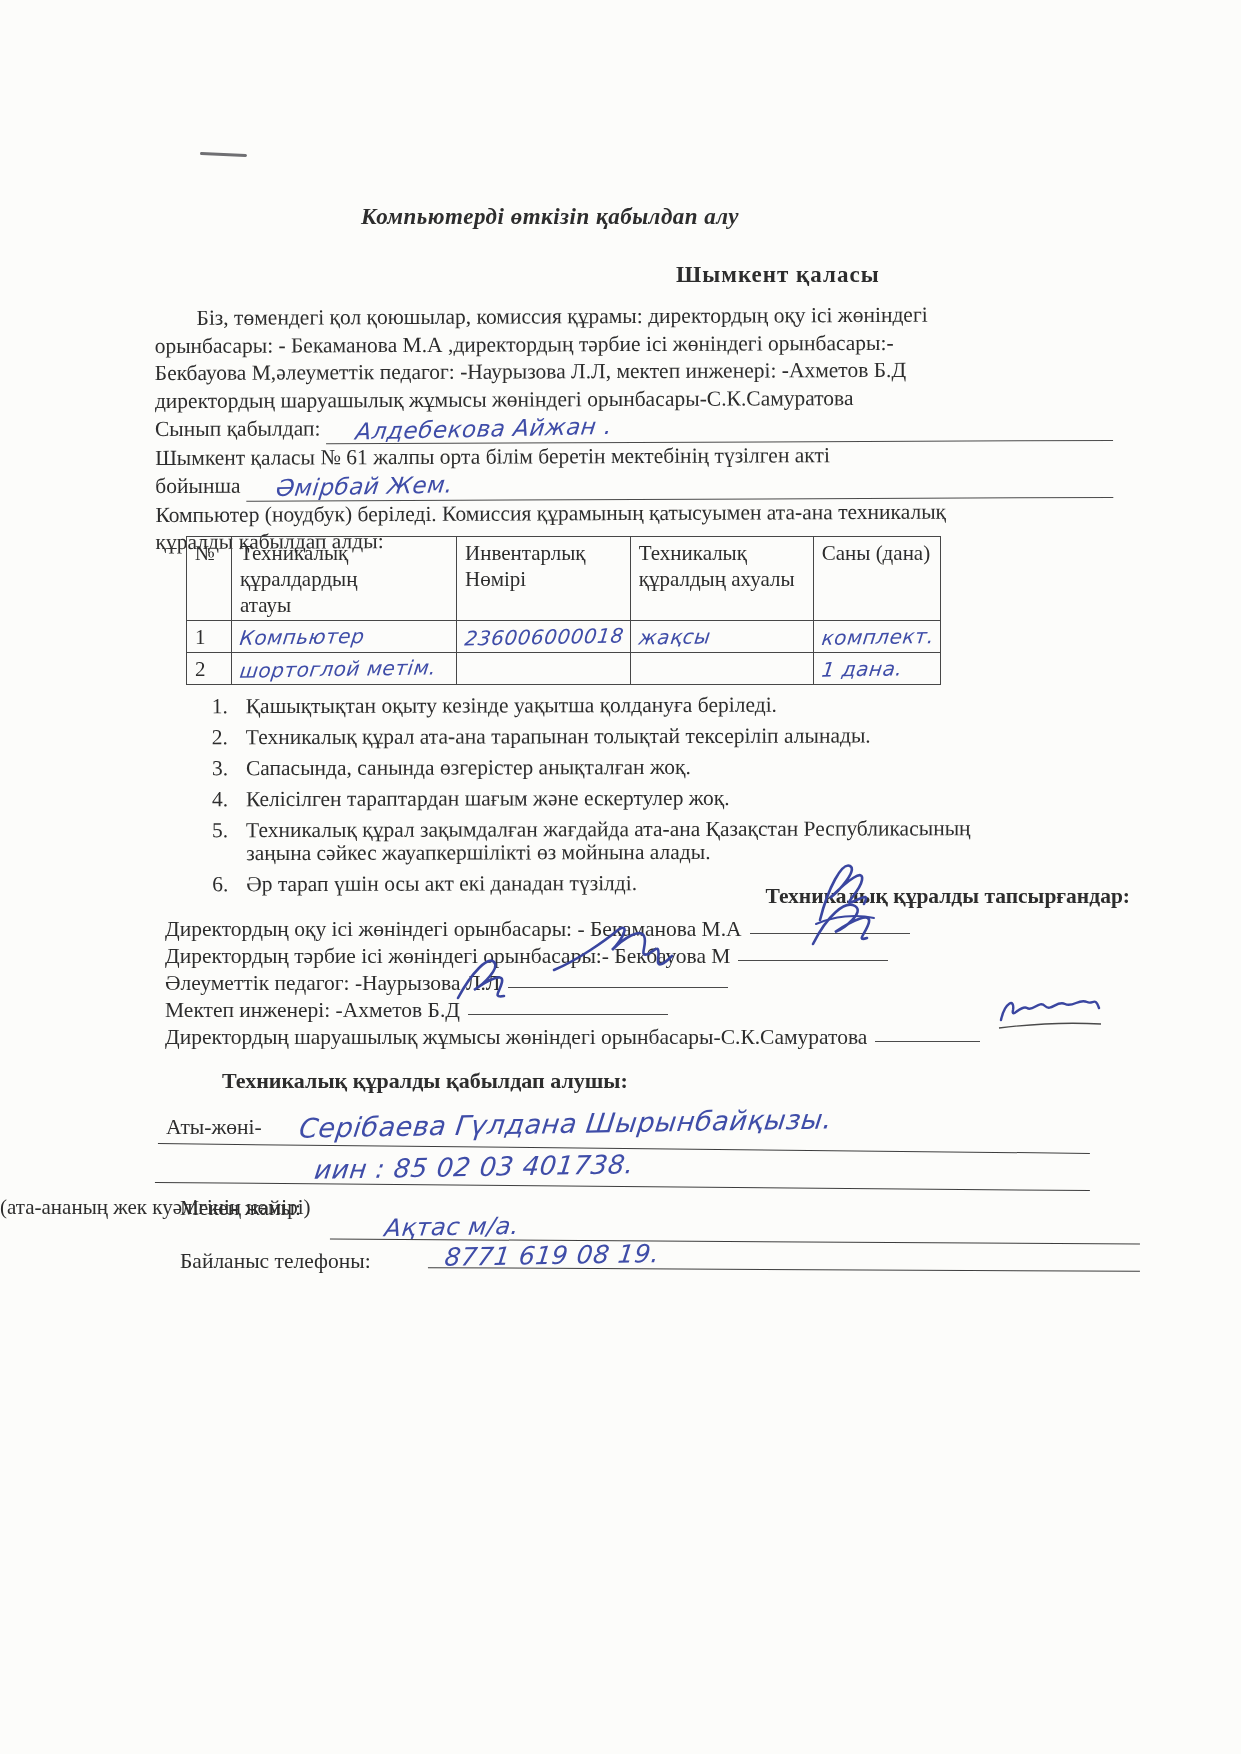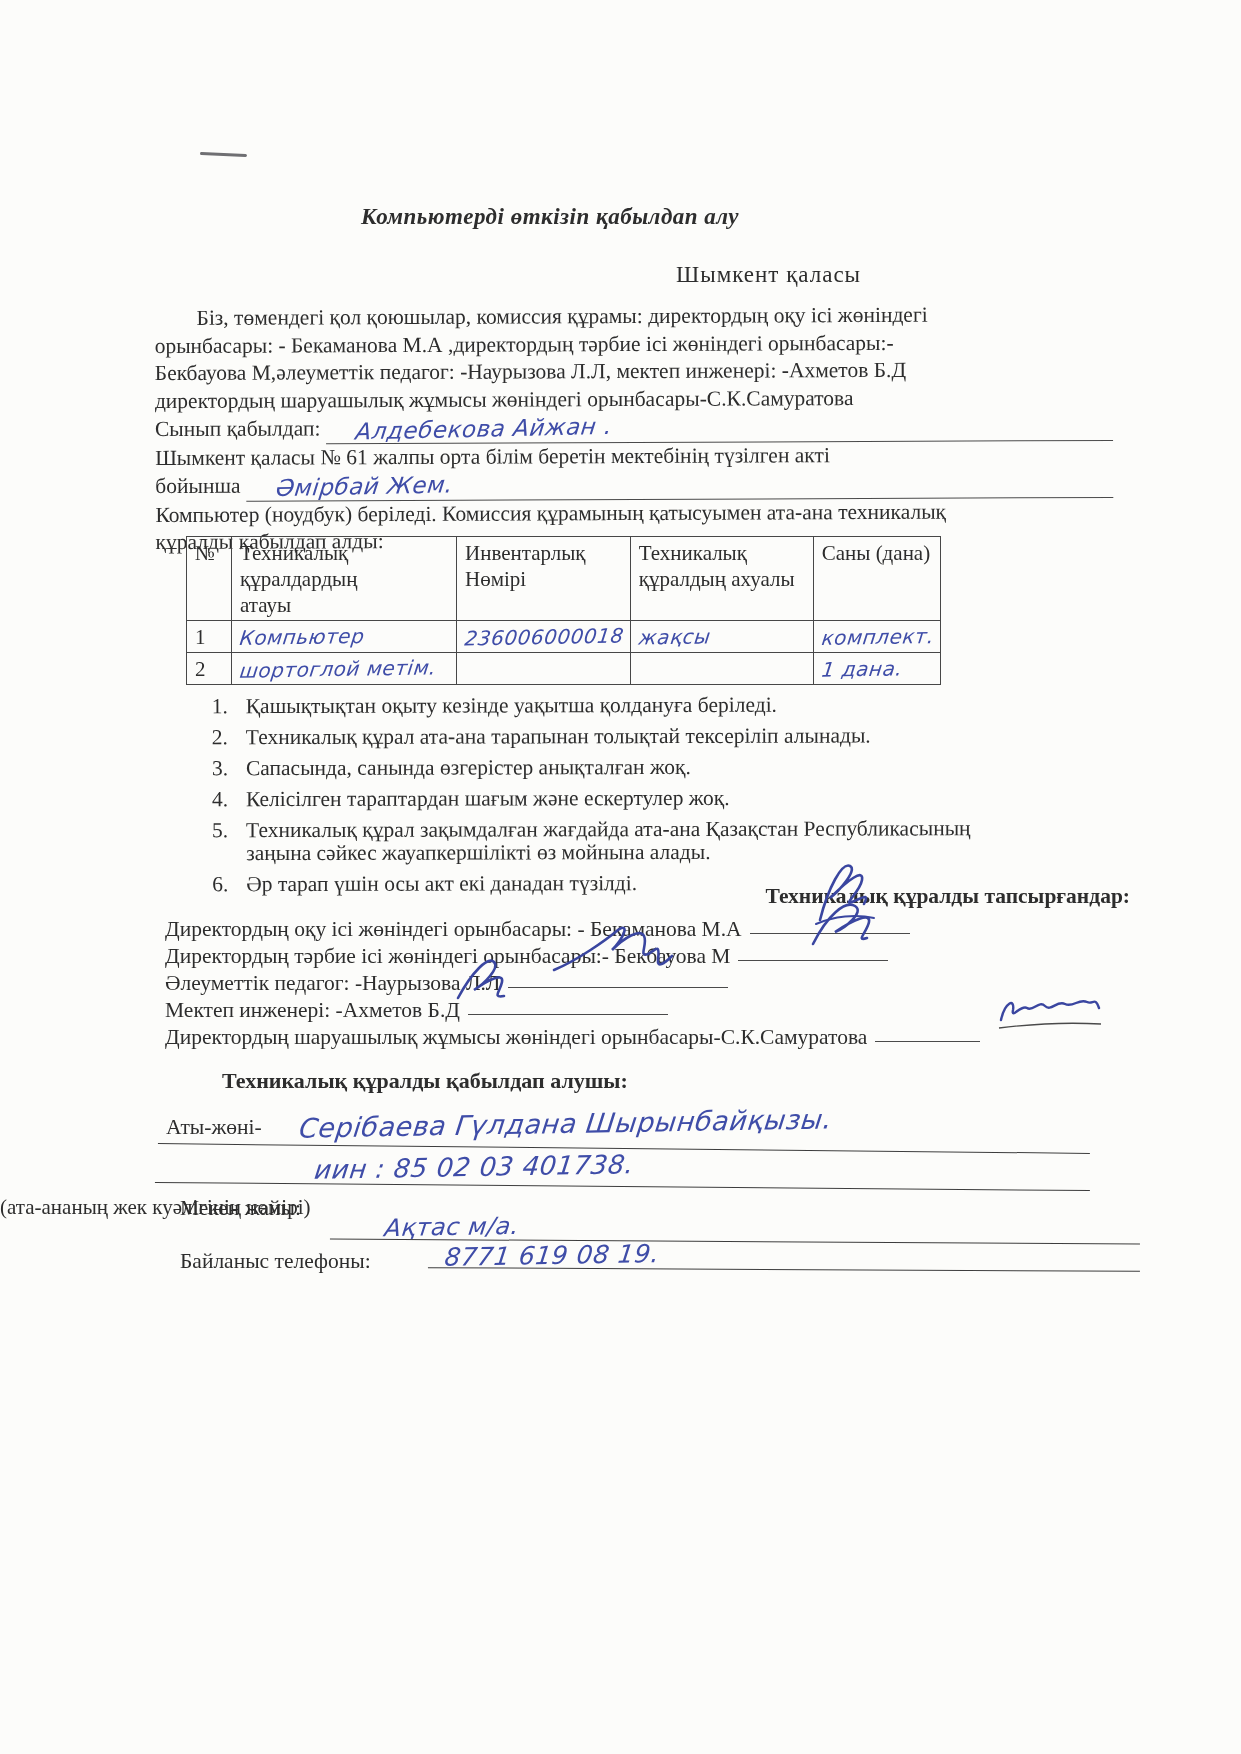--- a/index.html
+++ b/index.html
@@ -20,21 +20,21 @@
     transform:skewX(-8deg) rotate(-1deg);
     letter-spacing:.5px;
   }
   .artifact{
     position:absolute;left:200px;top:153px;width:47px;height:3px;
     background:#6f6f72;transform:rotate(2.5deg);border-radius:2px;
   }
   .title-wrap{position:absolute;left:0;top:204px;width:1100px;text-align:center;font-style:italic;}
   .title-line1{font-size:23px;font-weight:bold;letter-spacing:.5px;}
   .title-line2{font-size:23px;font-weight:bold;margin-top:7px;}
-  .city{position:absolute;left:676px;top:262px;font-size:23px;font-weight:normal;letter-spacing:1px;text-align:center;}
+  .city{position:absolute;left:676px;top:262px;font-size:23px;font-weight:bold;letter-spacing:1px;text-align:center;}
   .body-block{
     position:absolute;left:155px;top:303px;width:958px;
     font-size:21.5px;line-height:27.5px;transform:rotate(-0.25deg);
   }
   .body-block .ln{white-space:nowrap;}
   .indent{text-indent:42px;}
   .fill-line{display:flex;align-items:baseline;}
   .fill{
     flex:1;border-bottom:1.4px solid #4a4a4a;margin-left:6px;
     min-height:24px;position:relative;

